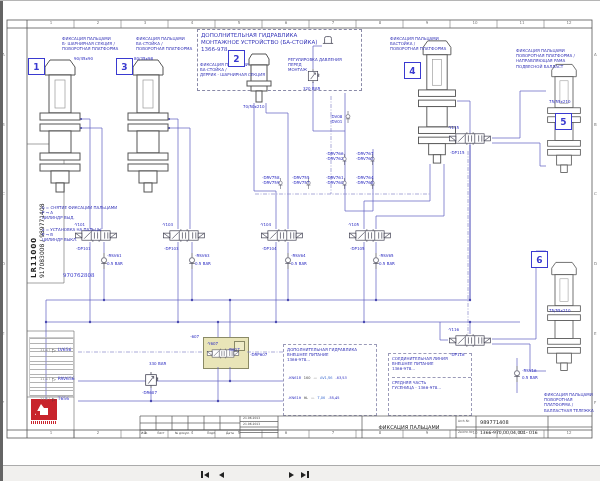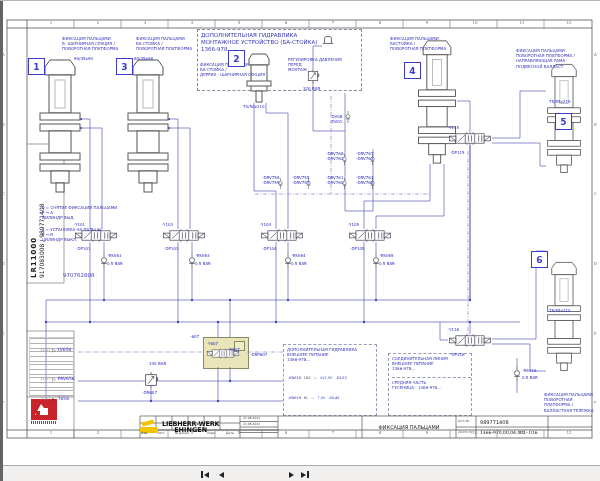--- a/index.html
+++ b/index.html
@@ -471,30 +471,20 @@
       </div>
 
     <svg style="position:absolute;left:0;top:0;z-index:5;" width="600" height="464" viewBox="0 0 600 464">
       <g stroke="#555" stroke-width="0.7" fill="none">
         <path d="M140,415 H592 M140,415 V437 M278,415 V437 M362,415 V437 M456,415 V437 M476,415 V437 M548,415 V437"></path>
         <path d="M456,426 H592"></path>
         <path d="M140,422 H240 M140,429 H278 M156,415 V429 M172,415 V429 M188,415 V429 M204,415 V429 M220,415 V429 M240,415 V437"></path>
         <path d="M240,420.5 H278 M240,426 H278 M240,431.5 H278"></path>
       </g>
     </svg>
-    <div id="tb-logo">
-      <div class="crane">
-          <div class="c1"></div>
-          <div class="c2"></div>
-        </div>
-      <div id="tb-name">
-        <div class="t1">LIEBHERR-WERK</div>
-        <div class="t2">EHINGEN</div>
-      </div>
-    </div>
     <div id="tb-title">ФИКСАЦИЯ ПАЛЬЦАМИ</div>
     <span class="tb-cell-label" style="left:458px;top:418px;">Arch.Nr.</span>
     <span class="tb-cell-val" style="left:480px;top:418px;">989771408</span>
     <span class="tb-cell-label" style="left:458px;top:429px;">Zeichn.Nr.</span>
     <span class="tb-cell-val" style="left:480px;top:429px;font-size:4.5px;">1366-970,00,04,001- 016</span>
     <span class="tbsmall" style="position: absolute; left: 243px; top: 416px;">21.06.2013</span>
       <span class="tbsmall" style="position: absolute; left: 243px; top: 422px;">21.06.2013</span>
     <span class="tbsmall" style="position: absolute; left: 141px; top: 431px;">Изм.</span>
       <span class="tbsmall" style="position: absolute; left: 157px; top: 431px;">Лист</span>
       <span class="tbsmall" style="position: absolute; left: 175px; top: 431px;">№ докум.</span>

